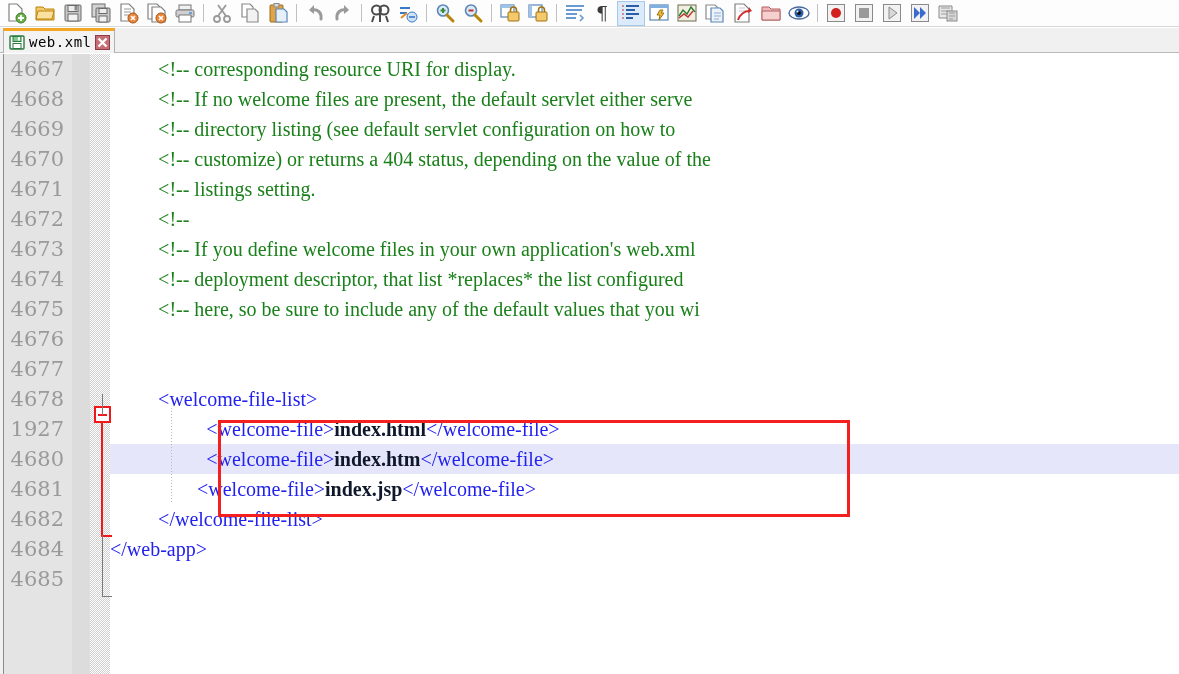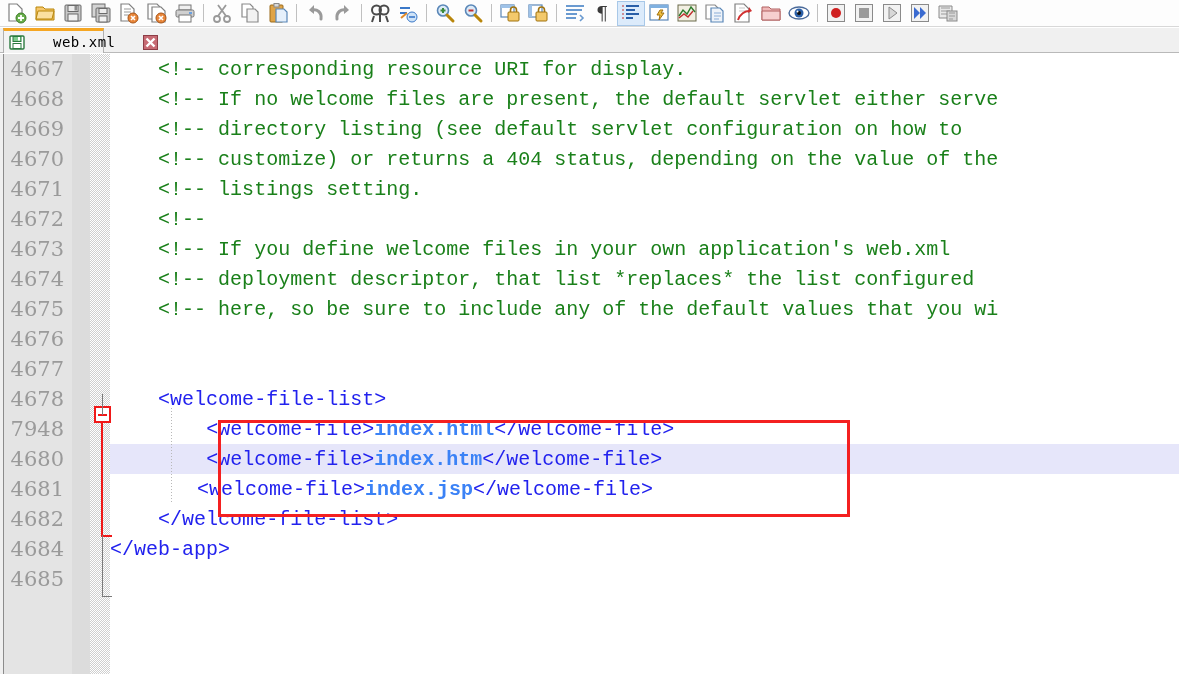--- a/index.html
+++ b/index.html
@@ -85,27 +85,27 @@
     position:absolute;left:0;top:0;width:64px;height:30px;
     text-align:right;
     font-family:"DejaVu Serif","Liberation Serif",serif;
     font-size:21px;color:#9a9a9a;
     line-height:31px;
     letter-spacing:0px;
   }
   .code{
     position:absolute;left:110px;top:0;height:30px;
     white-space:pre;
-    font-family:Liberation Mono, monospace;
+    font-family:Liberation Serif, serif;
     font-size:20px;line-height:31px;
     color:#000;
   }
   .c-com{color:#1a801a;}
   .c-tag{color:#2222ee;}
-  .c-txt{color:#3b82f6;font-weight:bold;}
+  .c-txt{color:#0f172a;font-weight:bold;}
 
   
   .iguide{
     position:absolute;left:171px;width:1px;
     background-image:linear-gradient(to bottom,#b8b8b8 50%,transparent 50%);
     background-size:1px 3px;
   }
 
   
   .foldbox{
@@ -359,21 +359,21 @@
         <svg width="22" height="22" viewBox="0 0 22 22">
           <path d="M2 4h13v12H2z" fill="#e8e8e8" stroke="#8a8a8a"></path>
           <path d="M4 6h9M4 9h9M4 12h6" stroke="#9a9a9a" stroke-width="1.2"></path>
           <rect x="10" y="9" width="10" height="10" fill="#d8d8d8" stroke="#8a8a8a"></rect>
           <path d="M12 11h6M12 14h6M12 17h4" stroke="#9a9a9a" stroke-width="1.1"></path>
         </svg>
       </div>
     </div>
 
   <div class="tabstrip">
-    <div class="tab" id="tab0" style="width: 101px; gap: 24px;">
+    <div class="tab" id="tab0" style="width: 112px;">
       <span class="tab-icon">
         <svg width="16" height="16" viewBox="0 0 16 16">
           <rect x="1" y="2" width="14" height="13" rx="1" fill="#ffffff" stroke="#2b7a3f" stroke-width="1.4"></rect>
           <rect x="4" y="2.5" width="8" height="5" fill="#7ecb8c" stroke="#2b7a3f" stroke-width="1"></rect>
           <rect x="9" y="3" width="2" height="3.5" fill="#ffffff"></rect>
           <rect x="4" y="9.5" width="8" height="5" fill="#ffffff" stroke="#2b7a3f" stroke-width="1"></rect>
         </svg>
       </span>
       <span class="tab-label">web.xml</span>
       <span class="tab-close">
@@ -433,21 +433,21 @@
           <div class="lnum">4676</div>
         </div>
         <div class="row">
           <div class="lnum">4677</div>
         </div>
         <div class="row">
           <div class="lnum">4678</div>
           <div class="code" style="left: 158.12px;"><span class="c-tag">&lt;welcome-file-list&gt;</span></div>
         </div>
         <div class="row">
-          <div class="lnum">7948</div>
+          <div class="lnum">1927</div>
           <div class="code" style="left: 206.24px;"><span class="c-tag">&lt;welcome-file&gt;</span><span class="c-txt">index.html</span><span class="c-tag">&lt;/welcome-file&gt;</span></div>
         </div>
         <div class="row">
           <div class="hl"></div>
           <div class="lnum">4680</div>
           <div class="code" style="left: 206.24px;"><span class="c-tag">&lt;welcome-file&gt;</span><span class="c-txt">index.htm</span><span class="c-tag">&lt;/welcome-file&gt;</span></div>
         </div>
         <div class="row">
           <div class="lnum">4681</div>
           <div class="code" style="left: 197px; text-align: center;"><span class="c-tag">&lt;welcome-file&gt;</span><span class="c-txt">index.jsp</span><span class="c-tag">&lt;/welcome-file&gt;</span></div>

